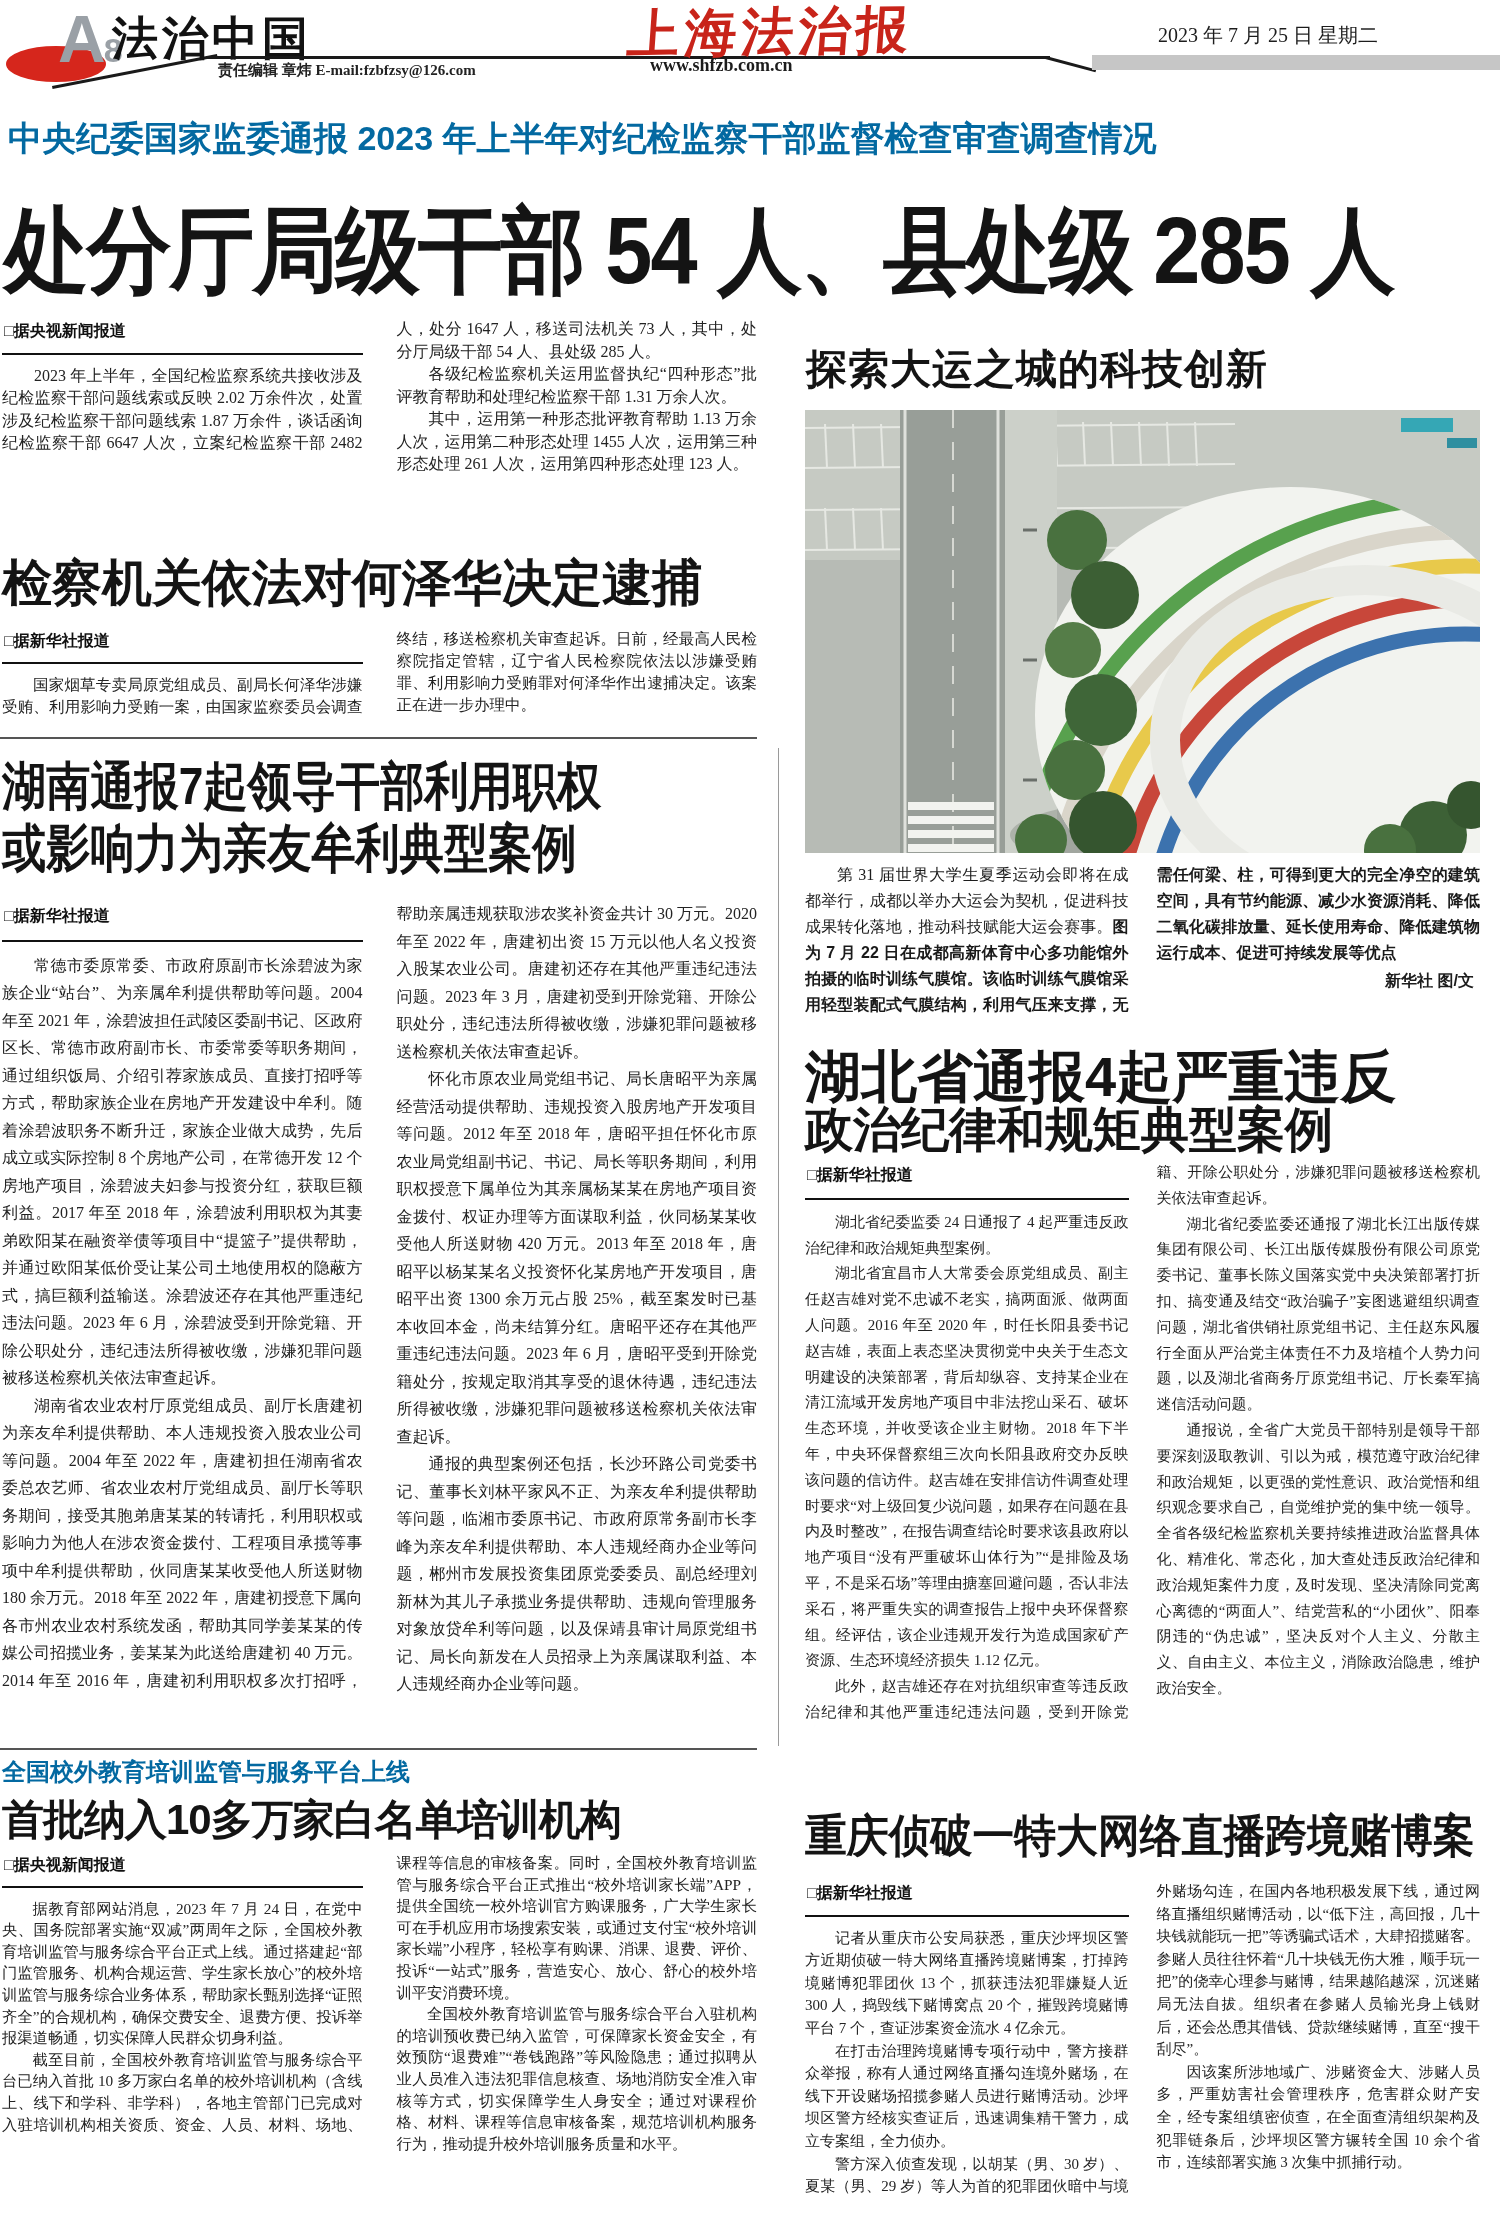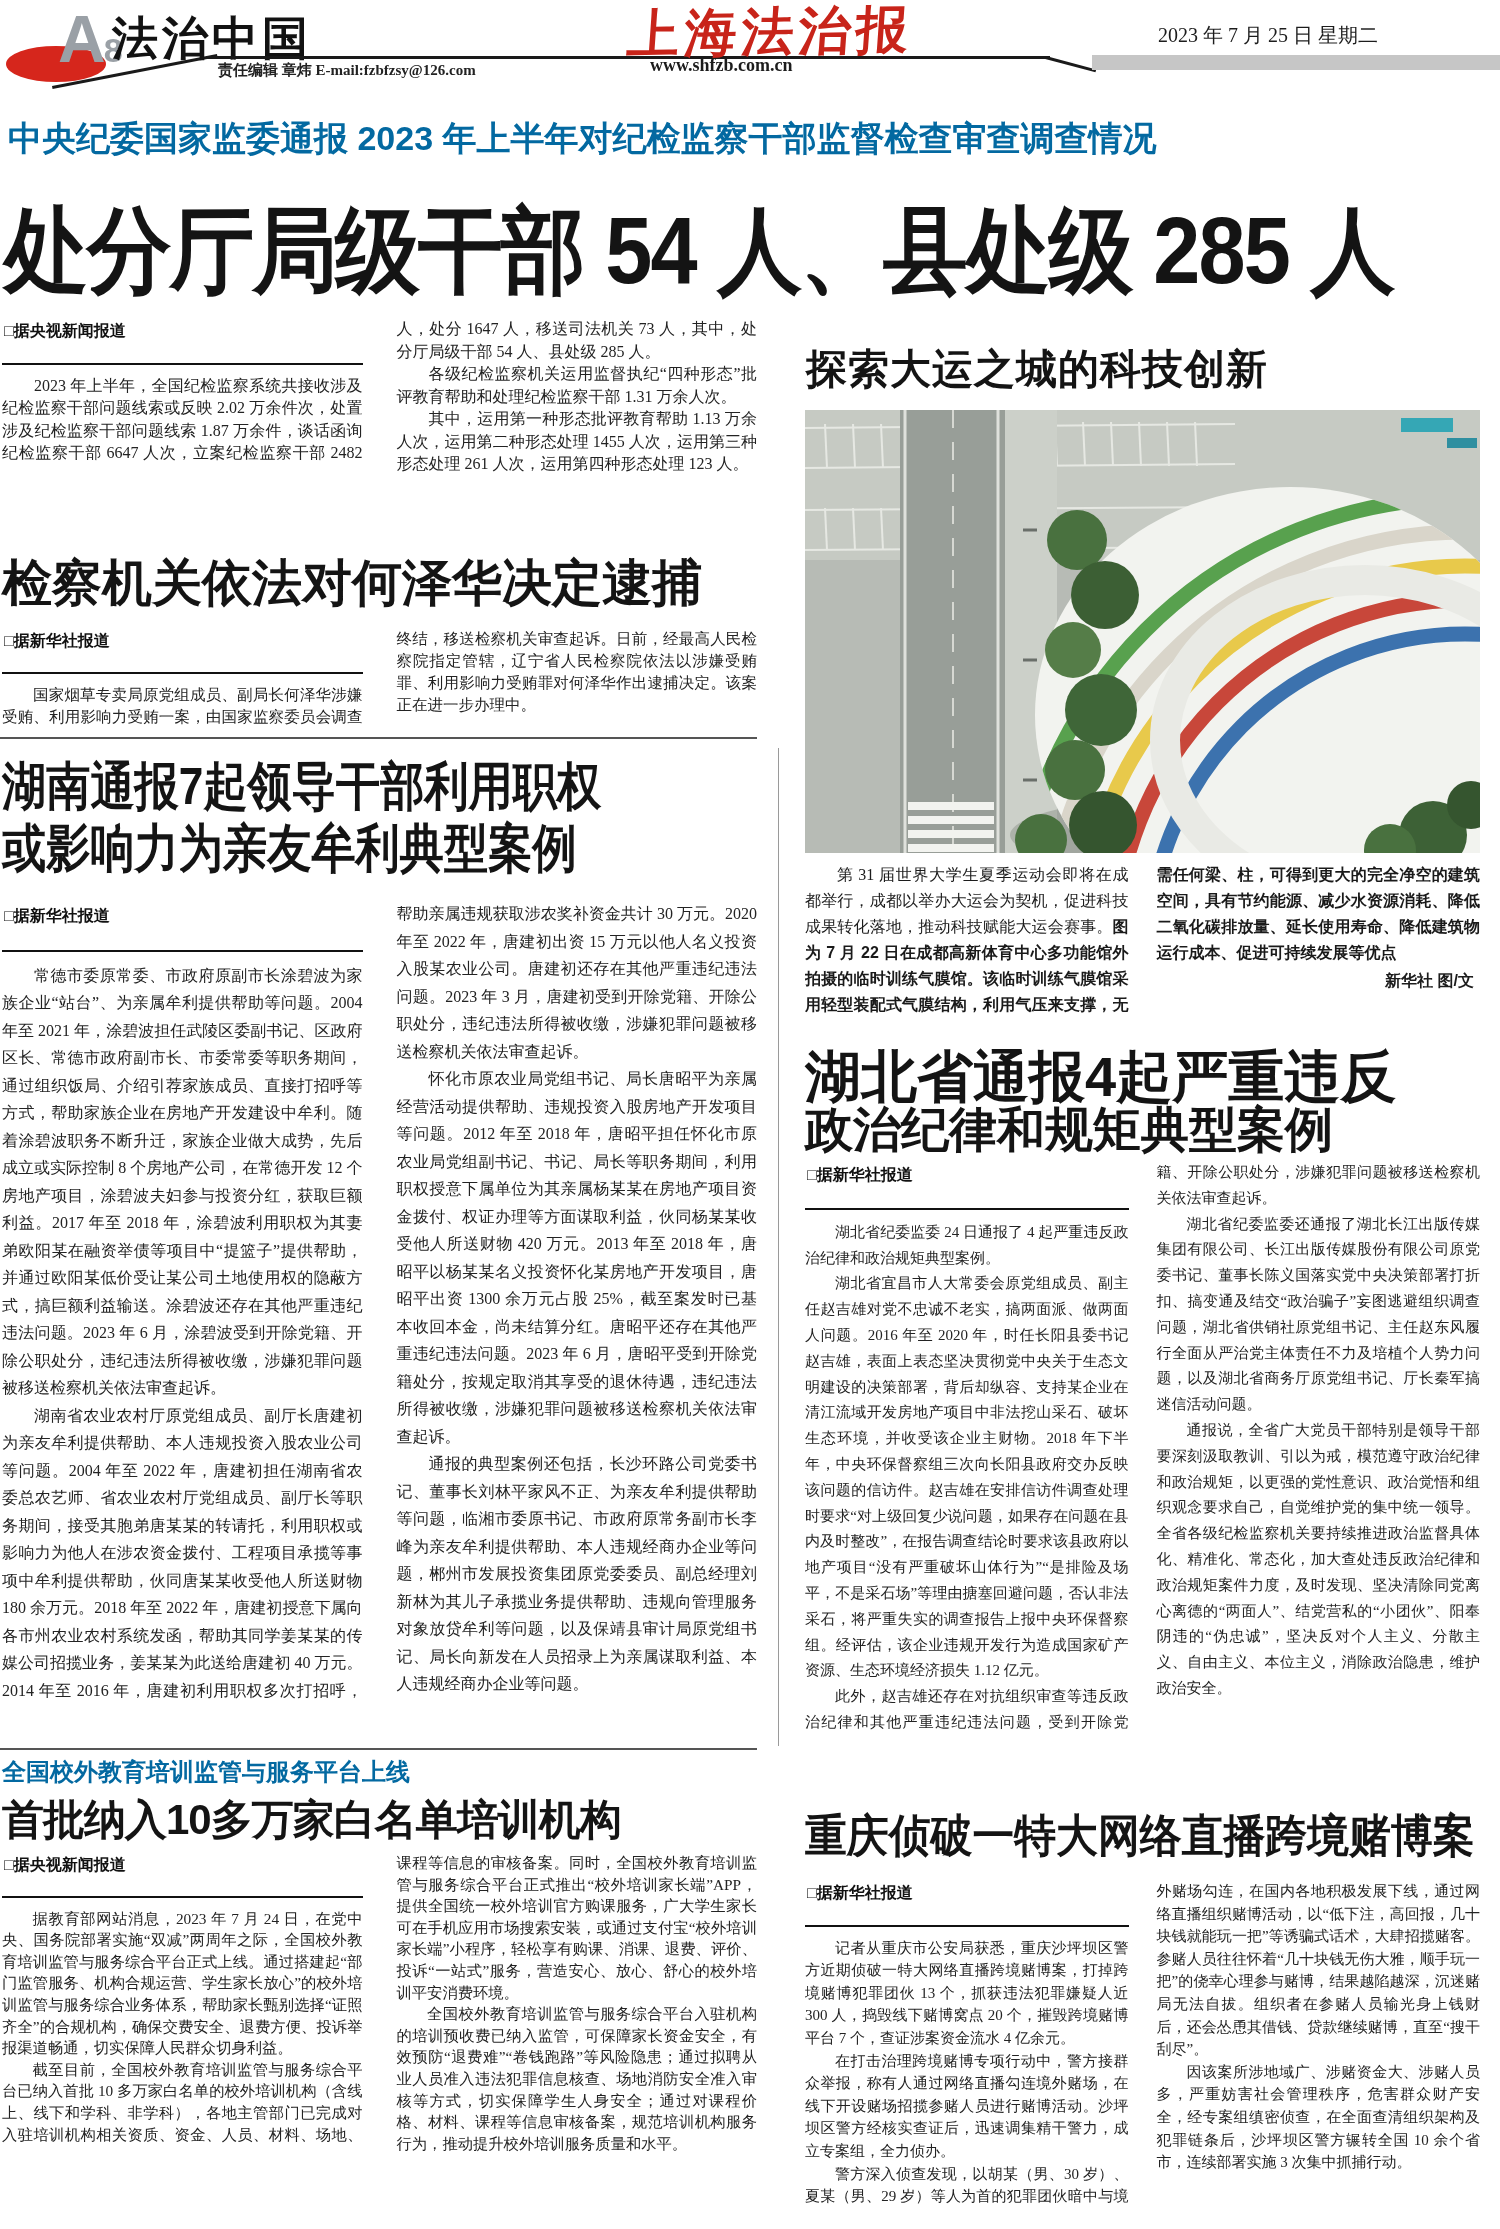--- a/index.html
+++ b/index.html
@@ -5,21 +5,21 @@
   html,body{margin:0;padding:0;background:#e8e8e8;}
   #page{position:relative;width:1500px;height:2229px;background:#ffffff;overflow:hidden;
         font-family:"Liberation Serif","DejaVu Serif",serif;color:#1c1c1c;}
   .abs{position:absolute;}
   .sans{font-family:"Liberation Sans","DejaVu Sans",sans-serif;}
   .hl{font-family:"Liberation Sans","DejaVu Sans",sans-serif;font-weight:900;color:#141414;white-space:nowrap;transform-origin:left top;}
   .body-cols{column-gap:34px;text-align:justify;color:#232323;overflow:hidden;}
   .body-cols{column-count:2;}
   .body-cols p{margin:0;text-indent:2em;}
   .byline{font-family:"Liberation Sans","DejaVu Sans",sans-serif;font-weight:700;font-size:16px;
-          border-bottom:2.5px solid #111;padding:2px 0 20px 2px;margin:0 0 10px 0;color:#111;}
+          border-bottom:2.5px solid #111;padding:2px 0 10px 2px;margin:0 0 10px 0;color:#111;}
   .rule{background:#1a1a1a;}
   .kicker{font-family:"Liberation Sans","DejaVu Sans",sans-serif;font-weight:800;color:#0369a1;white-space:nowrap;}
   .a8wrap{left:6px;top:6px;width:120px;height:86px;}
   .a8ellipse{position:absolute;left:0px;top:40px;width:100px;height:36px;background:#d6261c;border-radius:50%;}
   .a8text{position:absolute;left:16px;top:0px;font-family:"Liberation Sans","DejaVu Sans",sans-serif;
           font-weight:900;font-size:34px;color:#9aa0a6;line-height:1;margin-left:36px;}
   .a8text::first-letter{font-size:66px;letter-spacing:-2px;}
   .slash{position:absolute;left:52px;top:86px;width:168px;border-top:3px solid #1a1a1a;transform:rotate(-11deg);transform-origin:left top;}
   .masthead{font-weight:900;color:#c8241a;letter-spacing:5px;transform:skewX(-5deg) rotate(-1deg);transform-origin:left top;}
   .caption{column-count:2;column-gap:28px;text-align:justify;overflow:hidden;text-indent:2em;}

